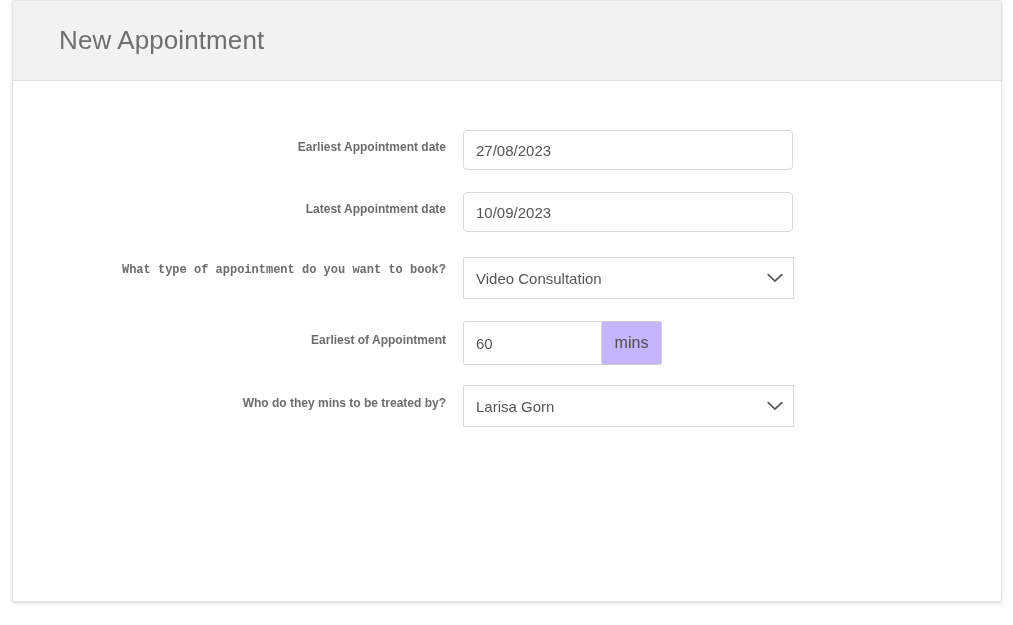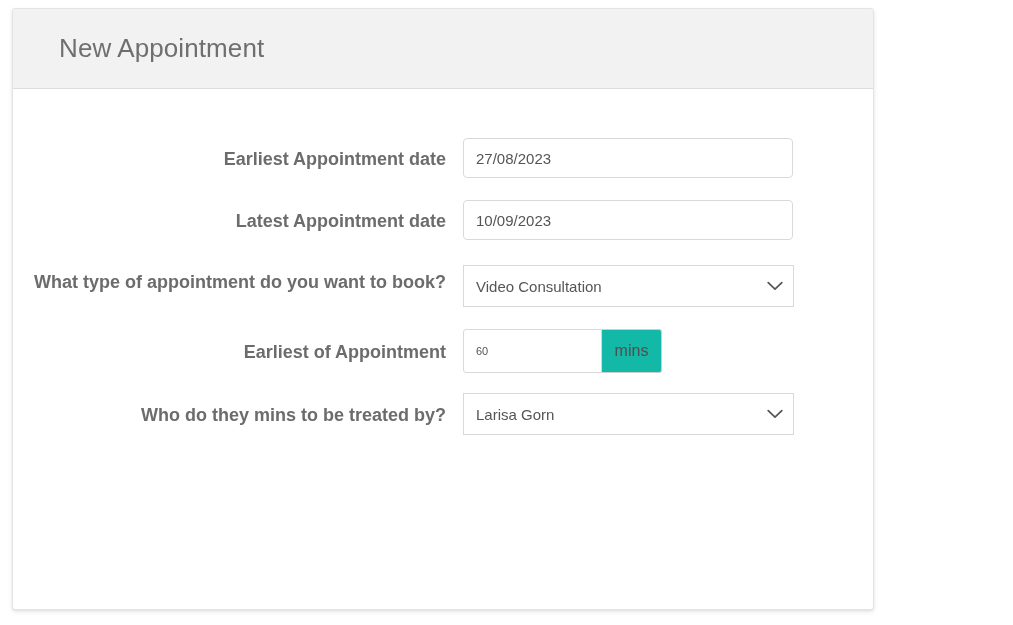--- a/index.html
+++ b/index.html
@@ -18,22 +18,22 @@
     position: relative;
     width: 1013px;
     height: 625px;
     background: #ffffff;
   }
 
   
   .card {
     position: absolute;
     left: 12px;
-    top: 8px;
-    width: 862px;
+    top: 0;
+    width: 990px;
     height: 602px;
     background: #ffffff;
     border: 1px solid #e3e3e3;
     border-radius: 3px;
     box-shadow: 0 2px 5px rgba(0,0,0,0.09), 0 1px 2px rgba(0,0,0,0.05);
     box-sizing: border-box;
     overflow: hidden;
   }
 
   .card-header {
@@ -64,21 +64,21 @@
     display: flex;
     align-items: flex-start;
     margin-bottom: 18px;
   }
 
   .form-label {
     width: 450px;
     text-align: right;
     padding-right: 17px;
     box-sizing: border-box;
-    font-size: 18px;
+    font-size: 12px;
     font-weight: bold;
     color: #6c6c6c;
     line-height: 1.32;
     padding-top: 10px;
   }
 
   .form-control-area {
     flex: 1;
     display: flex;
     align-items: center;
@@ -137,49 +137,49 @@
     align-items: stretch;
   }
   .input-group .dur-input {
     width: 139px;
     height: 44px;
     box-sizing: border-box;
     border: 1px solid #d9d9d9;
     border-radius: 3px 0 0 3px;
     padding: 0 12px;
     font-family: "Liberation Sans", sans-serif;
-    font-size: 11px;
+    font-size: 15px;
     color: #555555;
     background: #ffffff;
     outline: none;
   }
   .input-group-addon {
     height: 44px;
     box-sizing: border-box;
     min-width: 60px;
     padding: 0 12px;
     border: 1px solid #cdcdcd;
     border-left: none;
     border-radius: 0 3px 3px 0;
-    background: #14b8a6;
+    background: #c4b5fd;
     color: #4f4f4f;
     font-size: 16px;
     display: flex;
     align-items: center;
     justify-content: center;
   }
 
   
   .row-earliest { margin-bottom: 22px; }
   .row-latest   { margin-bottom: 25px; }
   .row-type     { margin-bottom: 22px; }
   .row-duration { margin-bottom: 20px; }
   .row-treated  { margin-bottom: 0; }
 
-  .row-type .form-label { padding-top: 6px; }
+  .row-type .form-label { padding-top: 6px; font-family: Liberation Mono, monospace; }
   .row-duration .form-label { padding-top: 12px; }
   .row-treated .form-label { padding-top: 11px; }
 </style>
 </head>
 <body>
 
 <div class="page">
 
   <div class="card">
 

